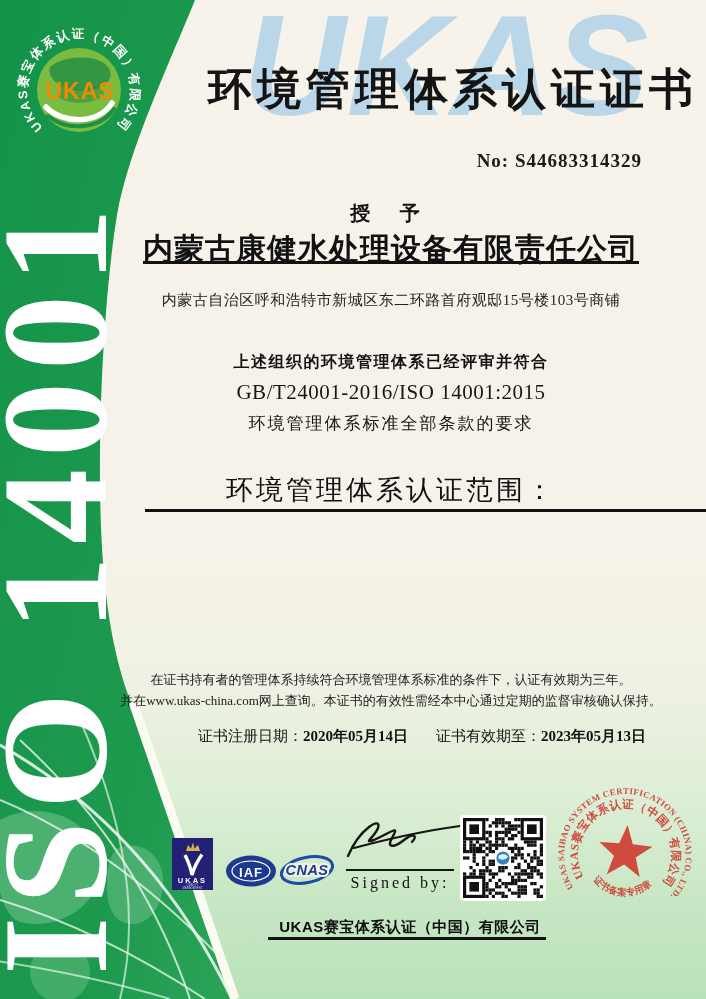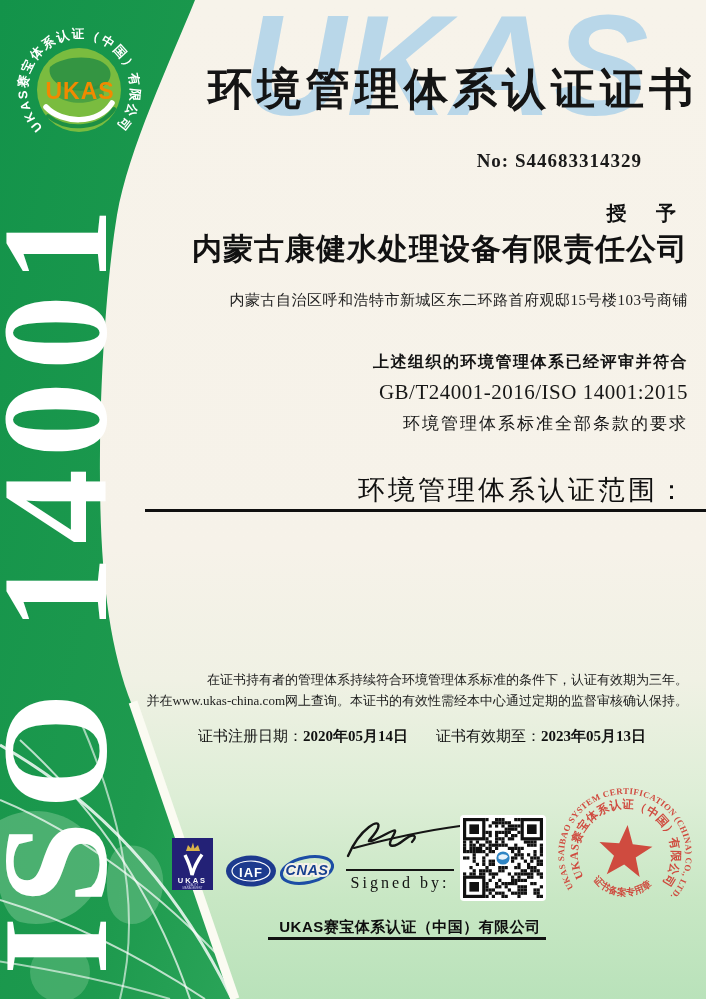--- a/index.html
+++ b/index.html
@@ -2,35 +2,35 @@
 <html><head>
 <meta charset="utf-8">
 <style>
   html,body{margin:0;padding:0;background:#888;}
   #page{
     position:relative;width:706px;height:999px;overflow:hidden;
     background:linear-gradient(180deg,#f7f3ea 0%,#f6f2e9 55%,#f0f1e4 68%,#ddeed6 80%,#c8e7c4 90%,#b9e2ba 100%);
     font-family:"Liberation Serif","DejaVu Serif",serif;
   }
   .abs{position:absolute;}
-  .col{position:absolute;left:118px;width:546px;text-align:right;margin-left:24px;}
+  .col{position:absolute;left:118px;width:546px;text-align:center;}
   .colf{position:absolute;left:134px;width:552px;text-align:center;}
   .sans{font-family:"Liberation Sans","DejaVu Sans",sans-serif;}
   #watermark{
     left:243px;top:-14px;z-index:1;font-family:"Liberation Sans","DejaVu Sans",sans-serif;
     font-style:italic;font-weight:900;font-size:142px;line-height:160px;
     color:#b9d7e9;letter-spacing:1px;white-space:nowrap;
   }
   #sidebar-svg{left:0;top:0;z-index:2;}
   .content{z-index:3;}
   #title{left:150px;top:60px;width:548px;text-align:right;font-size:44px;font-weight:bold;
     letter-spacing:5px;color:#141414;white-space:nowrap;}
   #cert-no{top:150px;right:64px;font-size:19px;font-weight:bold;color:#1a1a1a;letter-spacing:1px;}
   #awarded{top:200px;font-size:20px;font-weight:bold;letter-spacing:12px;color:#111;}
-  #company{top:229px;font-size:30px;font-weight:bold;letter-spacing:1px;color:#111;white-space:nowrap;}
+  #company{top:229px;font-size:30px;font-weight:bold;letter-spacing:1px;color:#111;white-space:nowrap;text-decoration:underline;}
   #address{top:291px;font-size:15px;color:#222;letter-spacing:.5px;}
   #comp1{top:352px;font-size:16px;font-weight:bold;letter-spacing:1.5px;color:#141414;}
   #standard{top:380px;font-size:21px;letter-spacing:.5px;color:#161616;}
   #comp2{top:412px;font-size:17px;letter-spacing:2px;color:#161616;}
   #scope-title{top:472px;font-size:27px;font-weight:normal;letter-spacing:3px;color:#101010;}
   #rule{left:145px;top:509px;width:561px;height:3px;background:#101010;}
   #scope-body{left:149px;top:517px;width:554px;font-size:17.2px;font-weight:bold;
     line-height:26px;text-align:justify;color:#141414;}
   #note1{top:671px;font-size:13px;color:#1b1b1b;font-weight:500;}
   #note2{top:692px;font-size:13px;color:#1b1b1b;}

